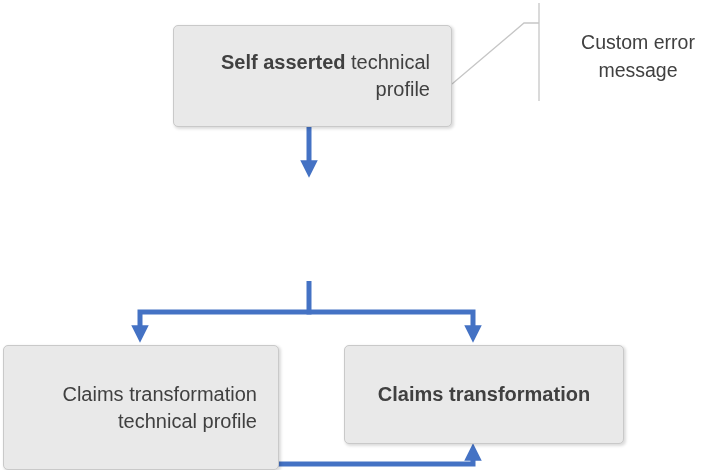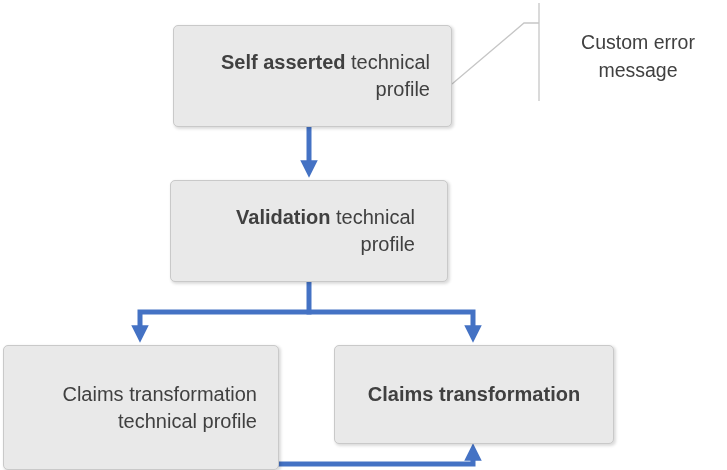--- a/index.html
+++ b/index.html
@@ -24,21 +24,21 @@
     color:var(--node-text,#404040);
     font-size:20px;line-height:27px;
   }
   .node .txt{display:inline-block;}
   #node-1{left:173px;top:25px;width:279px;height:102px;}
   #node-1 .txt{max-width:235px;}
   #node-2{left:170px;top:180px;width:278px;height:102px;}
   #node-2 .txt{max-width:212px;}
   #node-3{left:3px;top:345px;width:276px;height:125px;}
   #node-3 .txt{max-width:232px;}
-  #node-4{left:334px;top:345px;width:280px;height:99px;font-weight:bold;}
+  #node-4{left:344px;top:345px;width:280px;height:99px;font-weight:bold;}
   .node b{font-weight:bold;}
   #callout-text{
     position:absolute;z-index:1;
     left:550px;top:28px;width:176px;
     text-align:center;
     color:var(--callout-text,#404040);
     font-size:19.5px;line-height:28px;
   }
 </style>
 </head>
@@ -59,23 +59,20 @@
     <path d="M309,127 L309,169" marker-end="url(#arrowhead)" style="stroke:var(--arrow,#4472C4);stroke-width:5;fill:none"></path>
     <path d="M309,281 L309,314.5" style="stroke:var(--arrow,#4472C4);stroke-width:5;fill:none"></path>
     <path d="M140,334 L140,312 L473,312 L473,334" marker-start="url(#arrowhead)" marker-end="url(#arrowhead)" style="stroke:var(--arrow,#4472C4);stroke-width:5;fill:none"></path>
     <path d="M140,441 L140,464 L473,464 L473,452" marker-end="url(#arrowhead)" style="stroke:var(--arrow,#4472C4);stroke-width:5;fill:none"></path>
   </svg>
 
   <div class="node" id="node-1">
     <span class="txt"><b>Self asserted</b><span> technical profile</span></span>
   </div>
 
-  <div class="node" id="node-2">
-    <span class="txt"><b>Validation</b><span> technical profile</span></span>
-  </div>
 
   <div class="node" id="node-3">
     <span class="txt"><b></b><span>Claims transformation technical profile</span></span>
   </div>
 
   <div class="node" id="node-4">
     <span class="txt"><b>Claims transformation</b><span></span></span>
   </div>
 
   <div id="callout-text">Custom error message</div>

